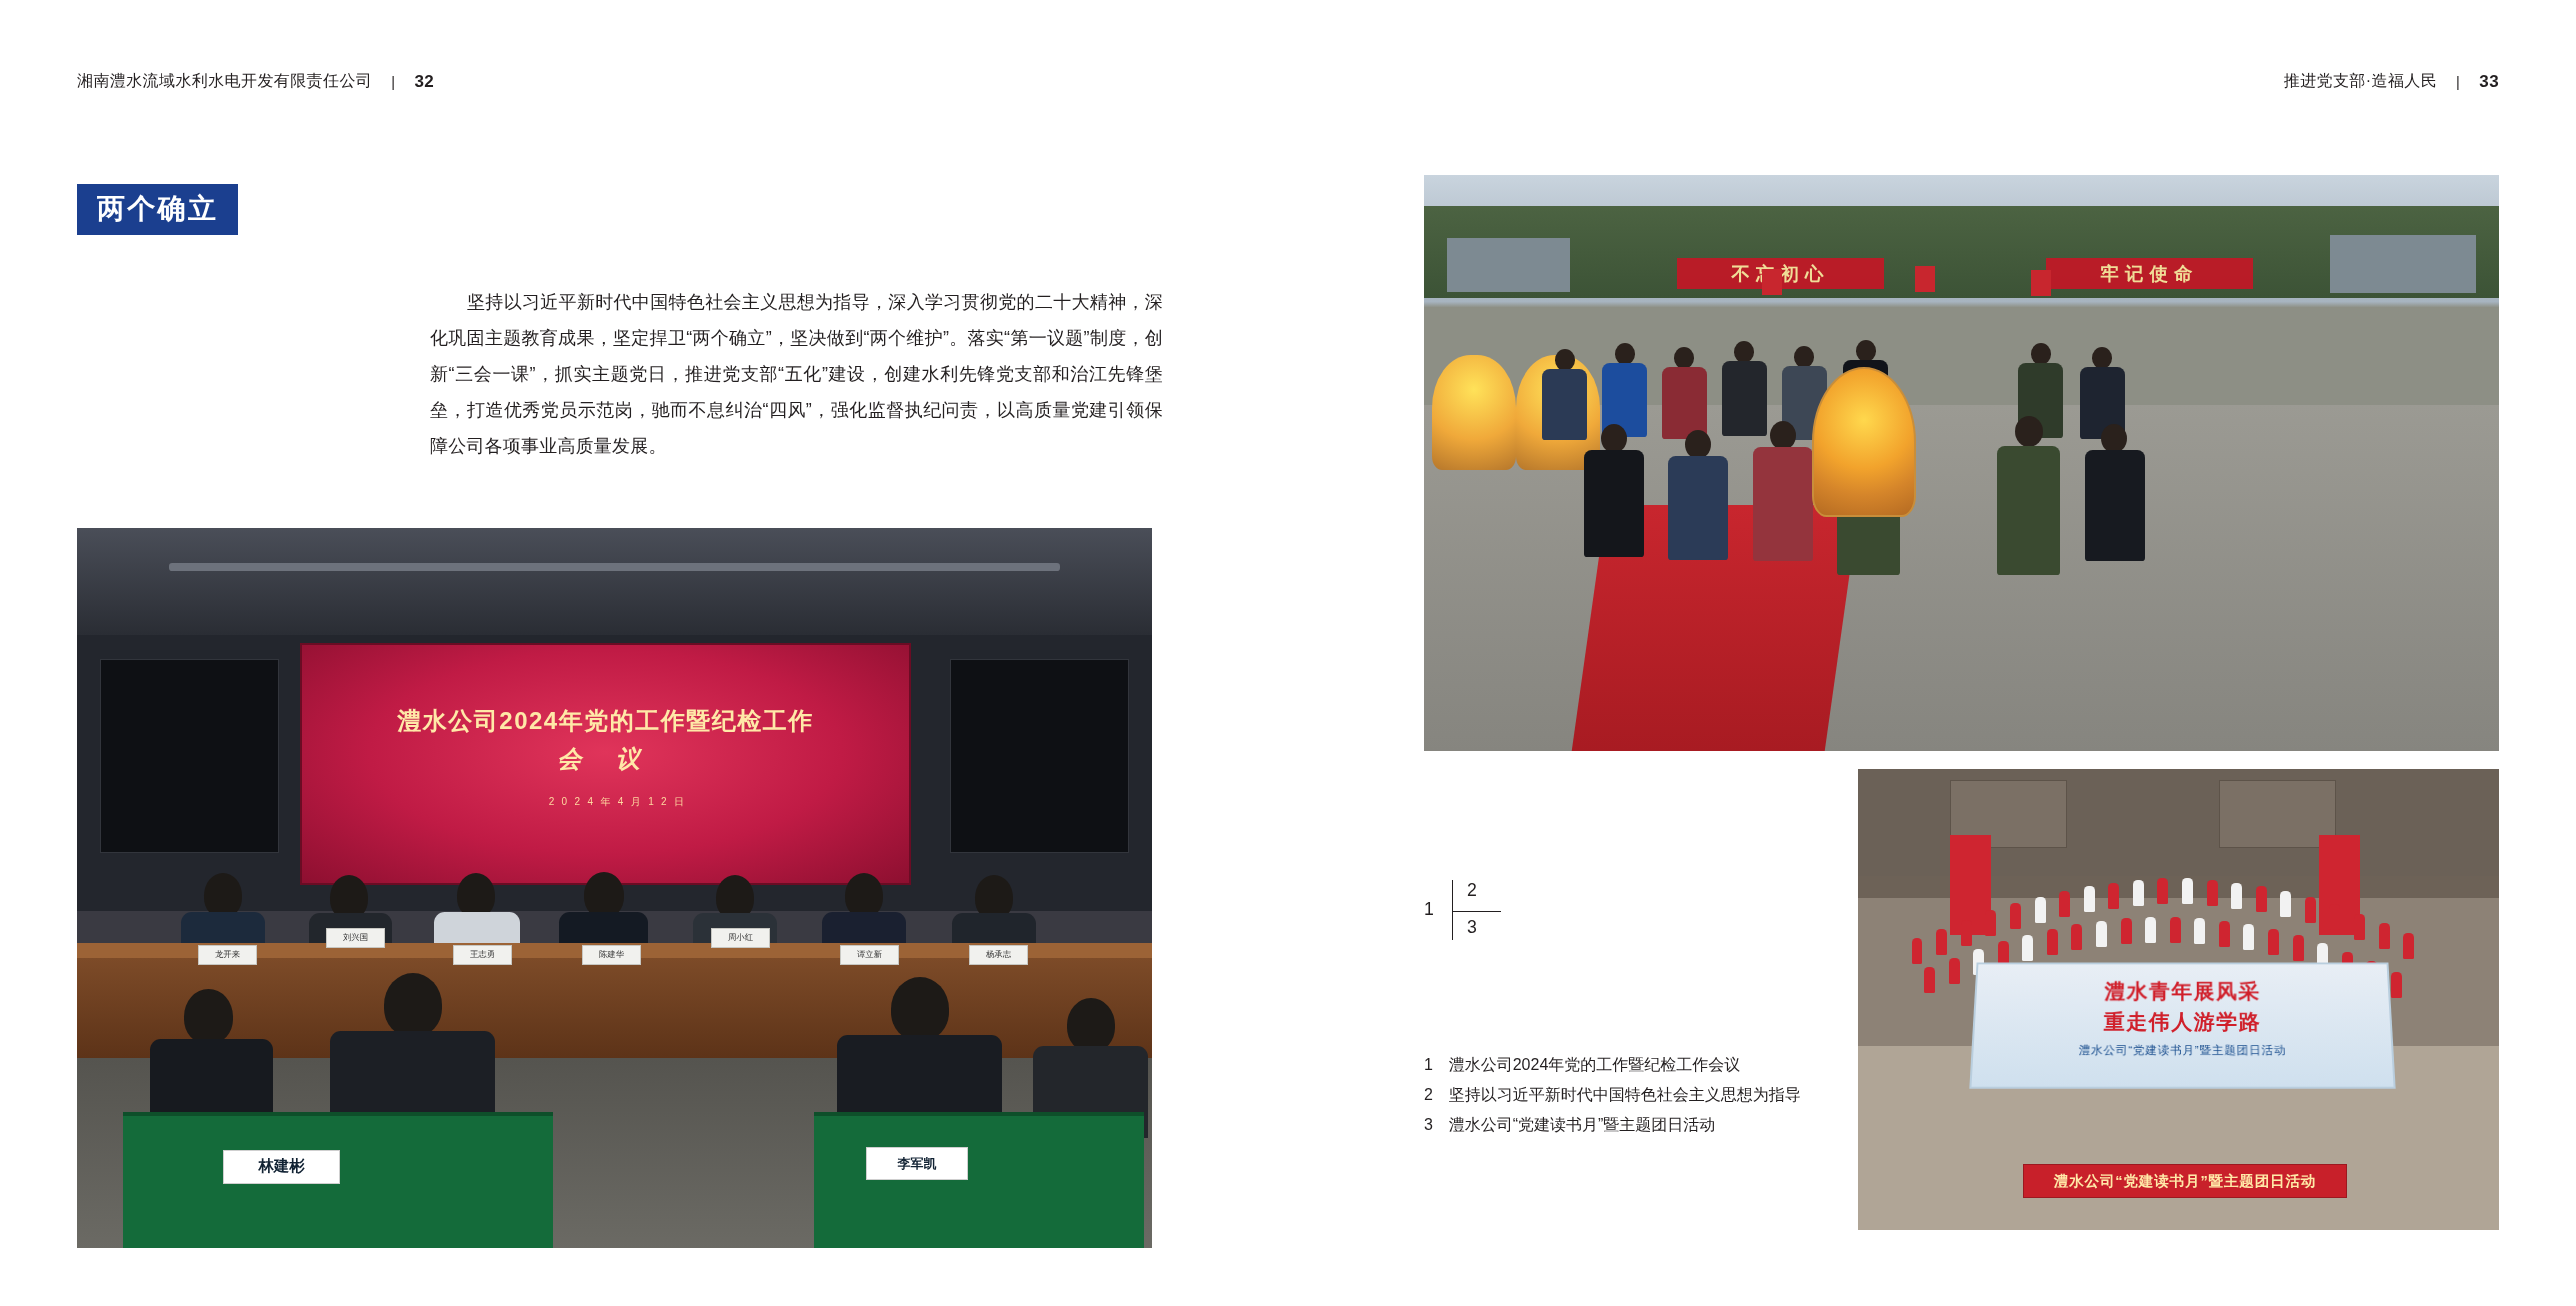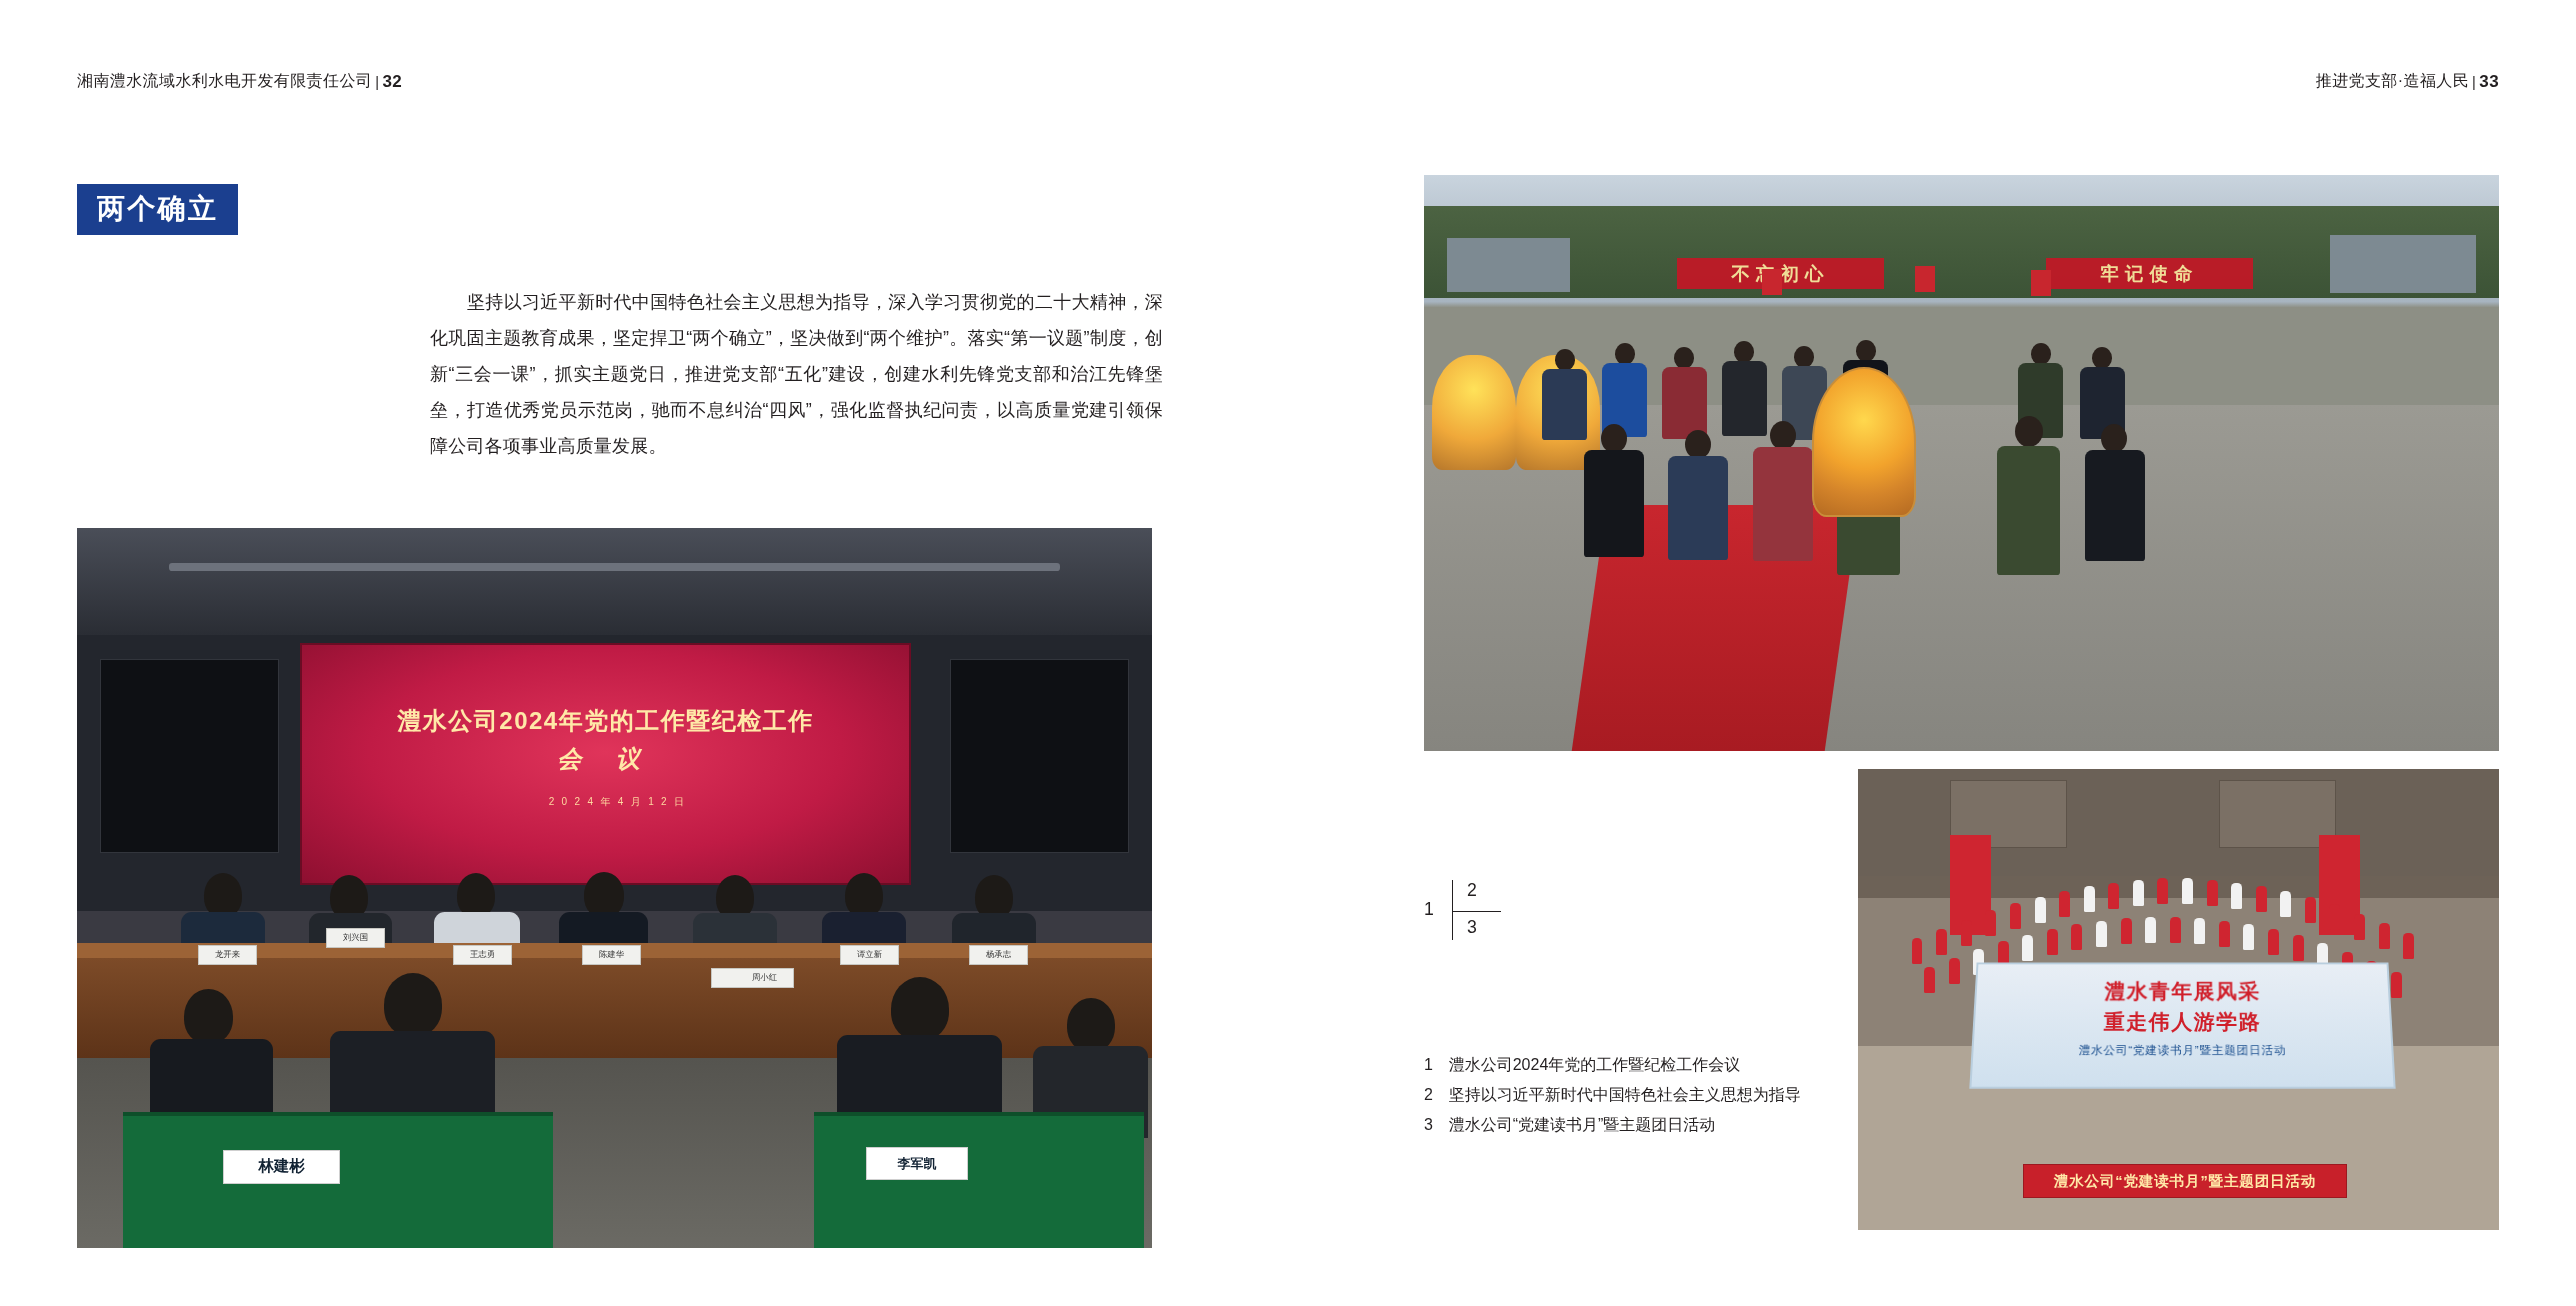--- a/index.html
+++ b/index.html
@@ -18,21 +18,21 @@
   
   .runhead {
     position: absolute;
     top: 71px;
     font-size: 16px;
     color: #231f20;
     letter-spacing: 0.4px;
     white-space: nowrap;
     display: flex;
     align-items: center;
-    gap: 3px;
+    gap: 19px;
   }
   .runhead .sep {
     color: #231f20;
     font-size: 14.6px;
   }
   .runhead .folio {
     font-weight: bold;
     font-size: 17px;
   }
   .runhead-left { left: 77px; }
@@ -305,21 +305,21 @@
     <div class="torso" style="left:875px;top:55px;width:84px;height:52px;background:#20252c;"></div>
   </div>
 
   <div class="table-top"></div>
   <div class="table-front"></div>
 
   <div class="nameplate" style="left:121px;top:417px;width:57px;height:18.4px;">龙开来</div>
   <div class="nameplate" style="left:249px;top:400px;width:57px;height:18.4px;">刘兴国</div>
   <div class="nameplate" style="left:376px;top:417px;width:57px;height:18.4px;">王志勇</div>
   <div class="nameplate" style="left:505px;top:417px;width:57px;height:18.4px;">陈建华</div>
-  <div class="nameplate" style="left:634px;top:440px;width:57px;height:18.4px;padding-left:24px;">周小红</div>
+  <div class="nameplate" style="left:634px;top:400px;width:57px;height:18.4px;">周小红</div>
   <div class="nameplate" style="left:763px;top:417px;width:57px;height:18.4px;">谭立新</div>
   <div class="nameplate" style="left:892px;top:417px;width:57px;height:18.4px;">杨承志</div>
 
   <div class="floor"></div>
 
   <div class="head" style="left:107px;top:461px;width:49px;height:55px;"></div>
   <div class="torso" style="left:73px;top:511px;width:123px;height:92px;background:#171a1f;"></div>
 
   <div class="head" style="left:307px;top:445px;width:58px;height:64px;"></div>
   <div class="torso" style="left:253px;top:503px;width:165px;height:131px;background:#1c1f25;"></div>

